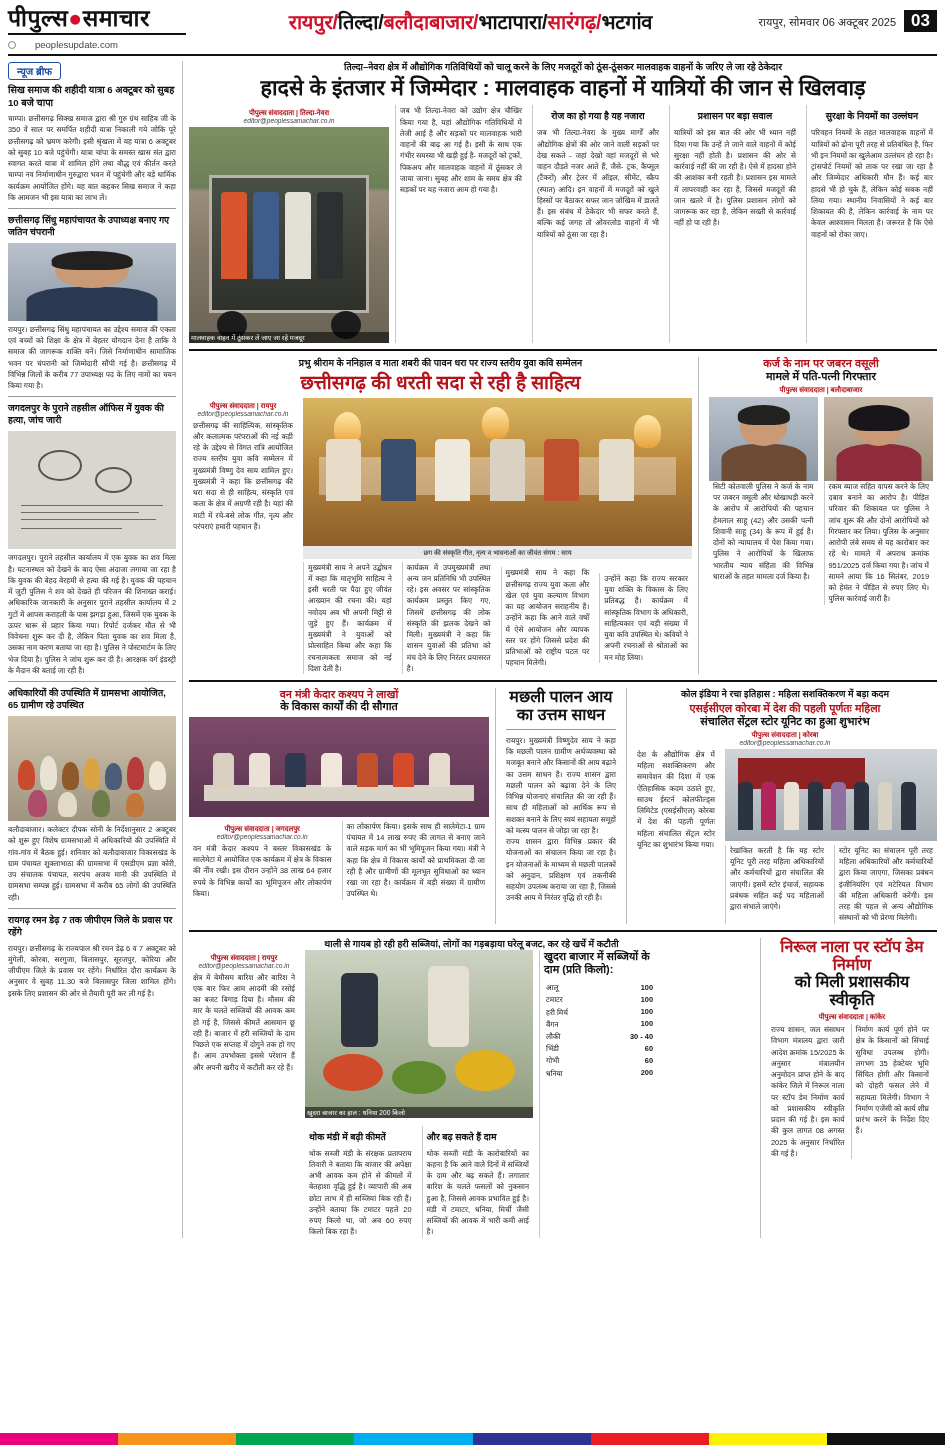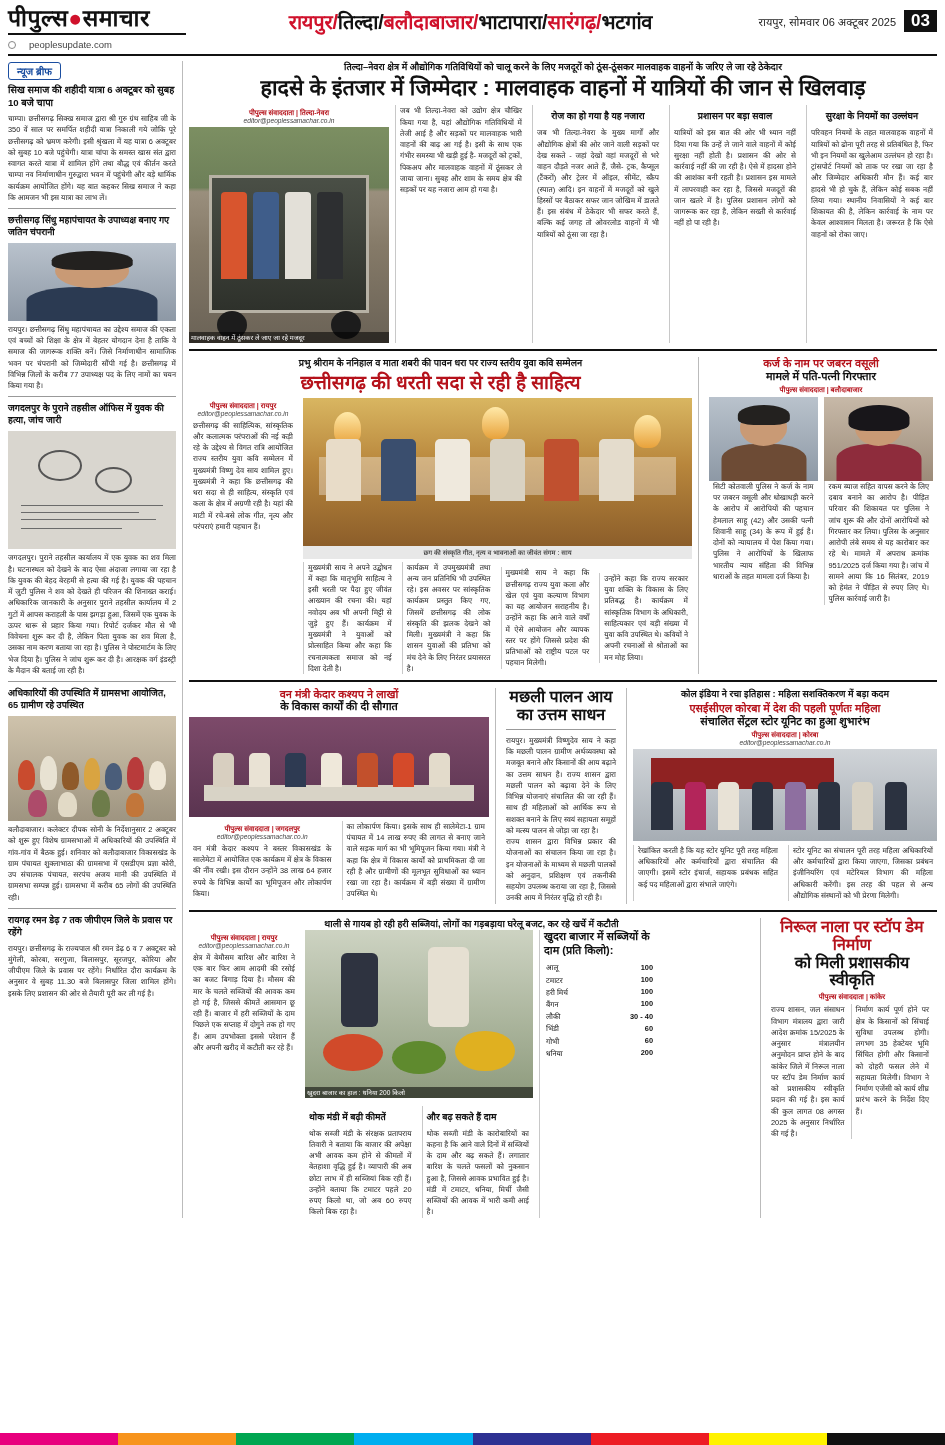--- a/index.html
+++ b/index.html
@@ -12,21 +12,21 @@
     position:relative;
   }
   .page { width:945px; height:1445px; padding:6px 8px 0 8px; position:relative; }
 
   
   .masthead { display:flex; align-items:flex-start; border-bottom:2px solid #111; padding-bottom:4px; }
   .logo-wrap { width:178px; flex:0 0 178px; }
   .logo { font-size:23px; font-weight:bold; letter-spacing:.5px; color:#111; line-height:1.05; }
   .logo .dot { color:#d0112b; }
   .logo-rule { height:2px; background:#111; margin-top:3px; }
-  .site { font-size:9.5px; color:#444; margin-top:4px; display:flex; align-items:center; gap:13px;}
+  .site { font-size:9.5px; color:#444; margin-top:4px; display:flex; align-items:center; gap:19px;}
   .globe { width:8px; height:8px; border:1px solid #888; border-radius:50%; display:inline-block;}
   .center-head { flex:1; text-align:center; padding-top:2px; }
   .edition { font-size:20px; font-weight:bold; letter-spacing:-.2px; }
   .edition .red { color:#d0112b; }
   .edition .blk { color:#111; }
   .right-head { width:182px; flex:0 0 182px; text-align:right; display:flex; justify-content:flex-end; align-items:center; gap:8px; padding-top:4px;}
   .dateline { font-size:11px; color:#222; }
   .pageno { background:#111; color:#fff; font-size:17px; font-weight:bold; padding:1px 7px; }
 
   
@@ -378,20 +378,23 @@
 
         <div style="flex:1;">
           <div class="kicker">कोल इंडिया ने रचा इतिहास : महिला सशक्तिकरण में बड़ा कदम</div>
           <div class="headline h-sm center h-red" style="margin-top:2px;">एसईसीएल कोरबा में देश की पहली पूर्णतः महिला</div>
           <div class="headline h-sm center">संचालित सेंट्रल स्टोर यूनिट का हुआ शुभारंभ</div>
           <div class="byline-box">
             <div class="byline">पीपुल्स संवाददाता | कोरबा</div>
             <div class="byline-sub">editor@peoplessamachar.co.in</div>
           </div>
           <div class="flexrow">
+            <div style="width:86px;flex:0 0 86px;" class="blockpad">
+              <div class="body-txt">देश के औद्योगिक क्षेत्र में महिला सशक्तिकरण और समावेशन की दिशा में एक ऐतिहासिक कदम उठाते हुए, साउथ ईस्टर्न कोलफील्ड्स लिमिटेड (एसईसीएल) कोरबा में देश की पहली पूर्णतः महिला संचालित सेंट्रल स्टोर यूनिट का शुभारंभ किया गया।</div>
+            </div>
             <div style="flex:1;">
               <div class="photo ph-office" style="width:100%;height:92px;">
                 <div class="of-board"></div>
                 <div class="of-fig" style="left:6%;background:#2b3240;"></div>
                 <div class="of-fig" style="left:17%;background:#b3255a;"></div>
                 <div class="of-fig" style="left:28%;background:#e8e2d6;"></div>
                 <div class="of-fig" style="left:39%;background:#2b3240;"></div>
                 <div class="of-fig" style="left:50%;background:#8e6fa0;"></div>
                 <div class="of-fig" style="left:61%;background:#2b3240;"></div>
                 <div class="of-fig" style="left:72%;background:#d8d2c4;"></div>

